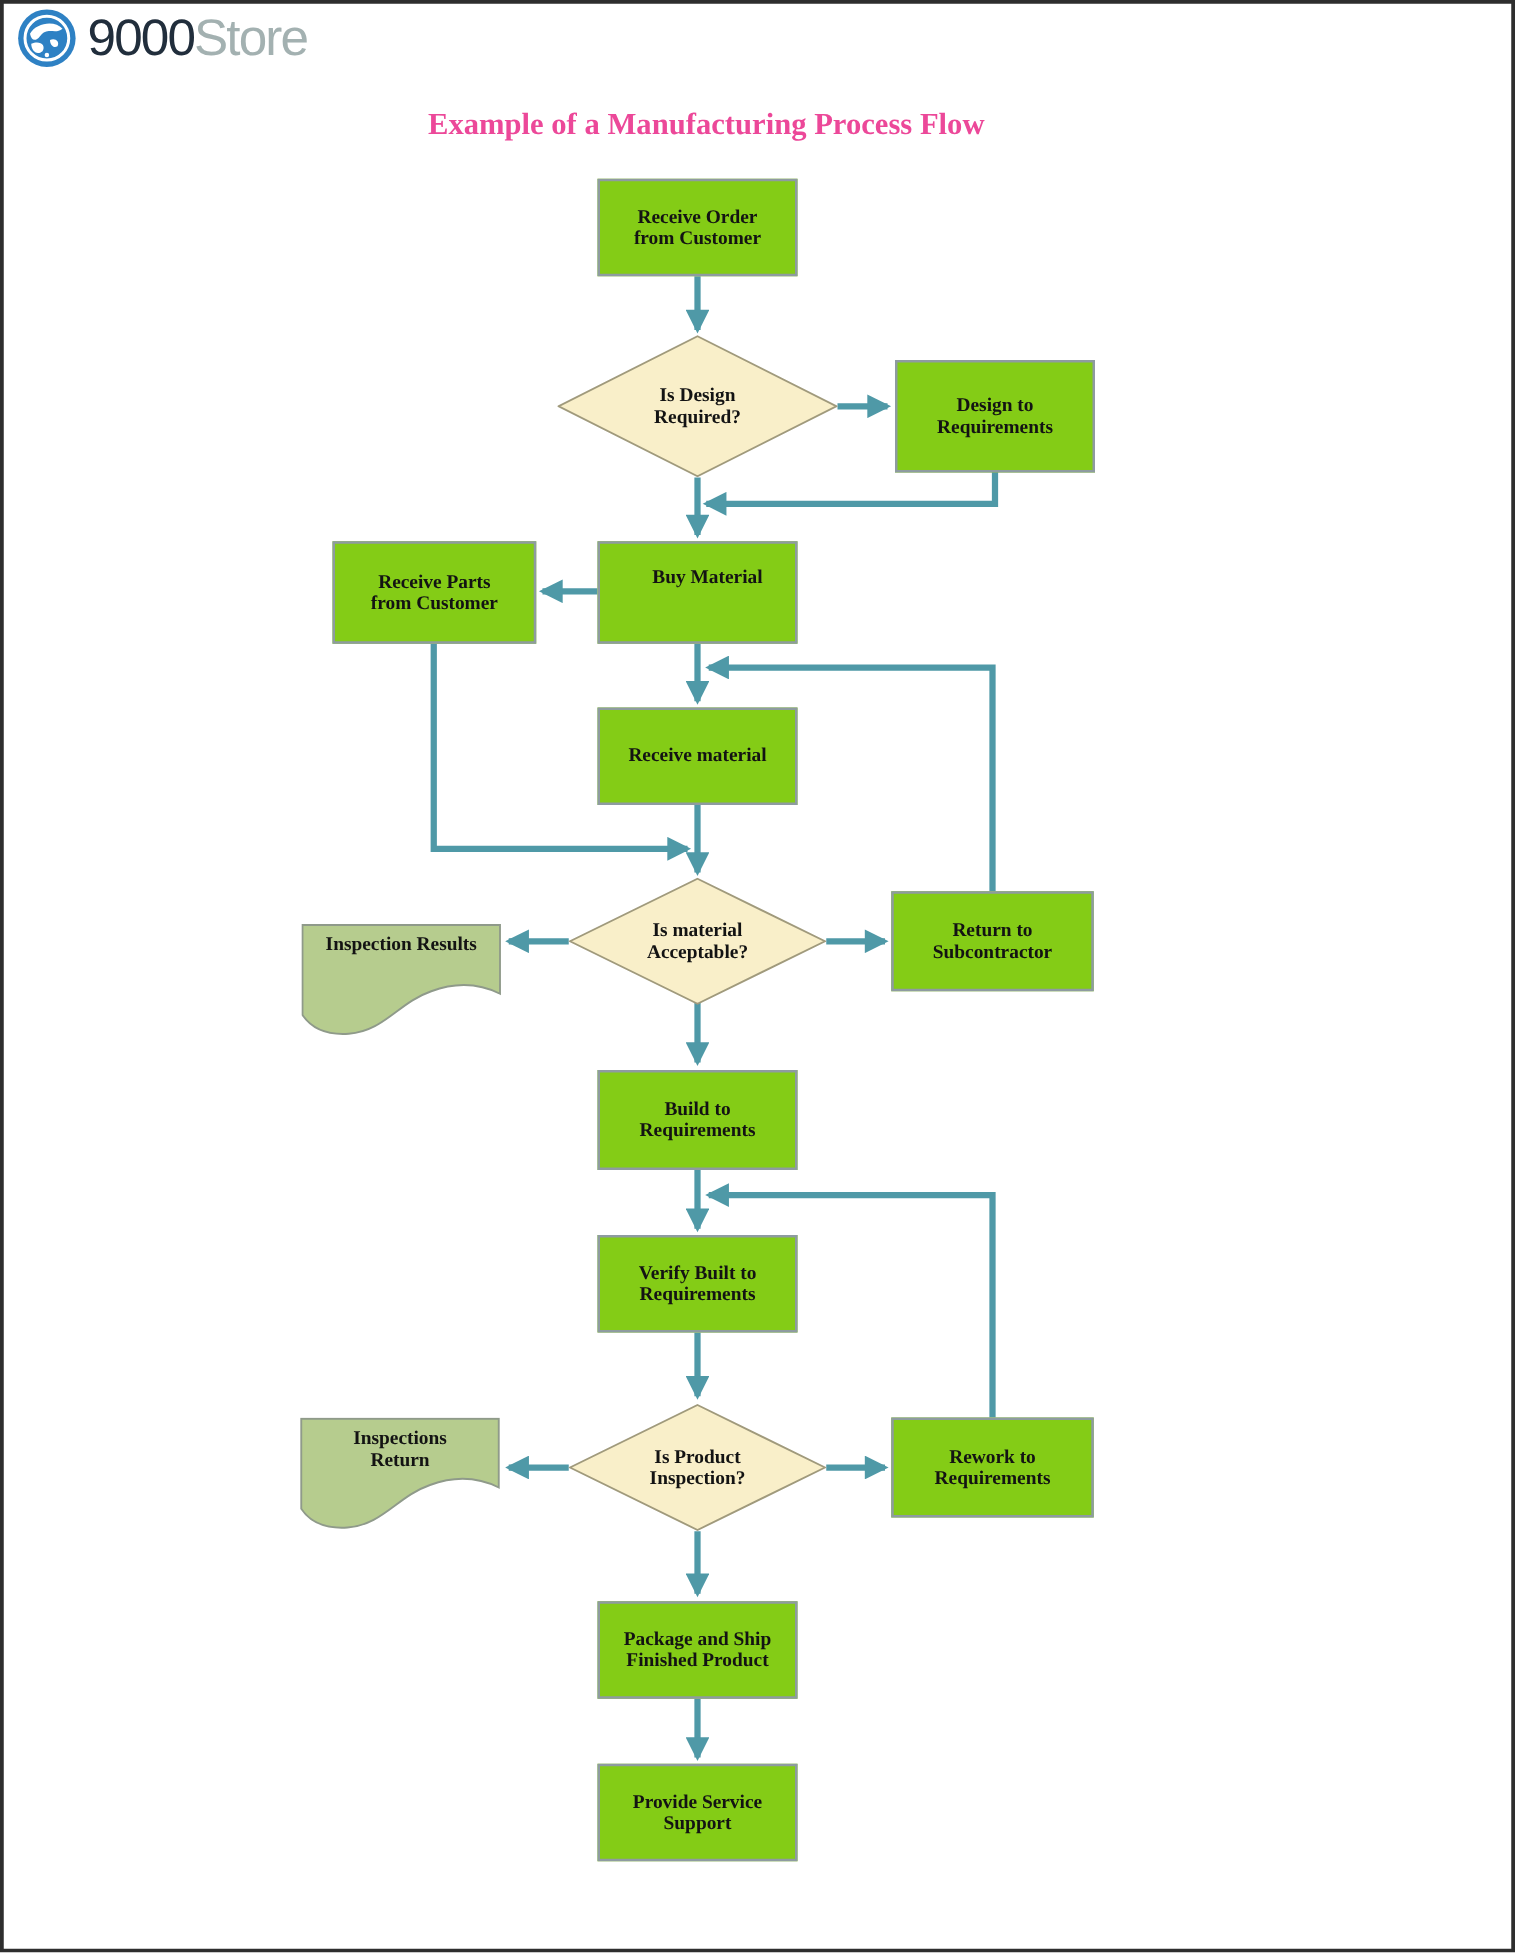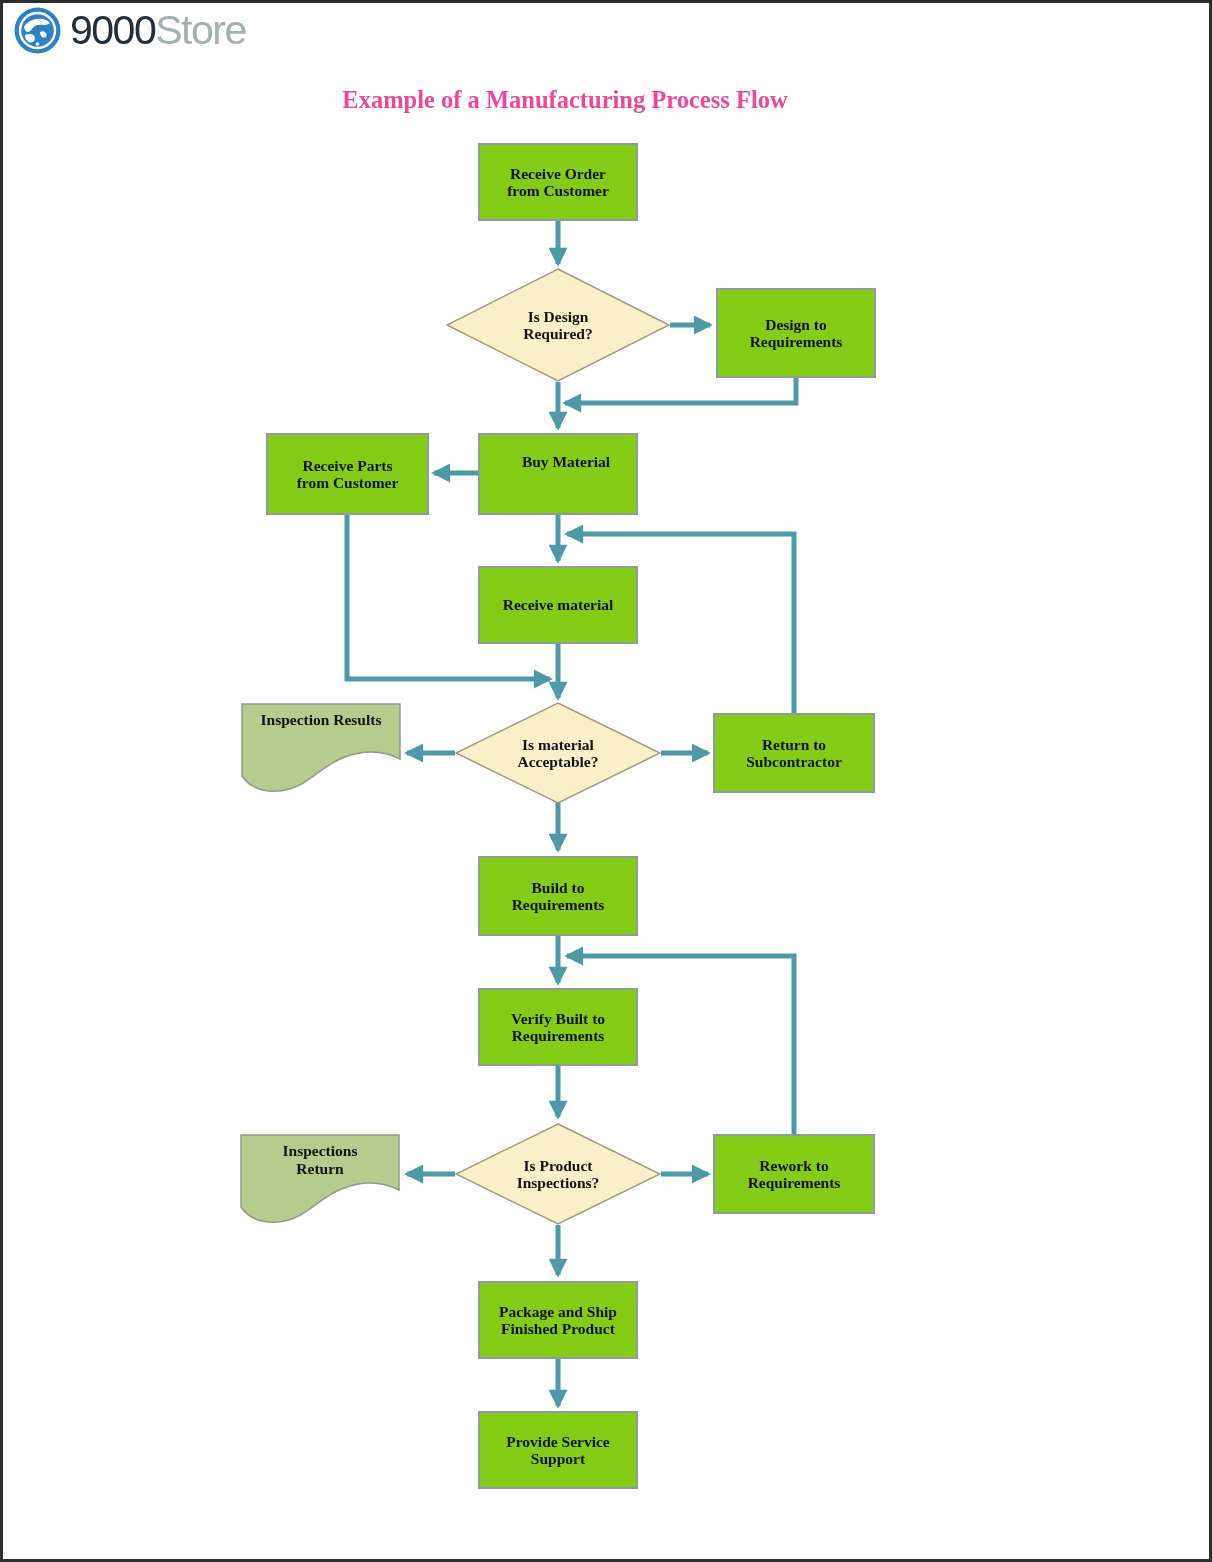--- a/index.html
+++ b/index.html
@@ -108,21 +108,21 @@
   </div>
 
   <div class="node decision" style="left:452px;top:699px;width:206px;height:102px">
     <svg class="shape" viewBox="0 0 206 102" preserveAspectRatio="none">
       <polygon points="103,1 205,51 103,101 1,51" fill="#f9efc9" stroke="#a09a7c" stroke-width="1.5"></polygon>
     </svg>
     <span class="lbl">Is material
 Acceptable?</span>
   </div>
 
-  <div class="node doc v-top" style="left:238px;top:700px;width:160px;height:92px">
+  <div class="node doc v-top" style="left:238px;top:736px;width:160px;height:92px">
     <svg class="shape" viewBox="0 0 160 92" preserveAspectRatio="none">
       <path d="M1,1 L159,1 L159,56 C141,47 123,47 104,54 C78,63 66,86 38,88 C23,89 9,85 1,73 Z" fill="#b6cc8e" stroke="#8f9a8a" stroke-width="1.5"></path>
     </svg>
     <span class="lbl pad-top8">Inspection Results</span>
   </div>
 
   <div class="node process" style="left:710px;top:710px;width:162px;height:80px">
     <span class="lbl">Return to
 Subcontractor</span>
   </div>
@@ -135,21 +135,21 @@
   <div class="node process" style="left:475px;top:985px;width:160px;height:78px">
     <span class="lbl">Verify Built to
 Requirements</span>
   </div>
 
   <div class="node decision" style="left:452px;top:1120px;width:206px;height:102px">
     <svg class="shape" viewBox="0 0 206 102" preserveAspectRatio="none">
       <polygon points="103,1 205,51 103,101 1,51" fill="#f9efc9" stroke="#a09a7c" stroke-width="1.5"></polygon>
     </svg>
     <span class="lbl">Is Product
-Inspections?</span>
+Inspection?</span>
   </div>
 
   <div class="node doc v-top" style="left:237px;top:1131px;width:160px;height:92px">
     <svg class="shape" viewBox="0 0 160 92" preserveAspectRatio="none">
       <path d="M1,1 L159,1 L159,56 C141,47 123,47 104,54 C78,63 66,86 38,88 C23,89 9,85 1,73 Z" fill="#b6cc8e" stroke="#8f9a8a" stroke-width="1.5"></path>
     </svg>
     <span class="lbl pad-top8">Inspections
 Return</span>
   </div>
 

